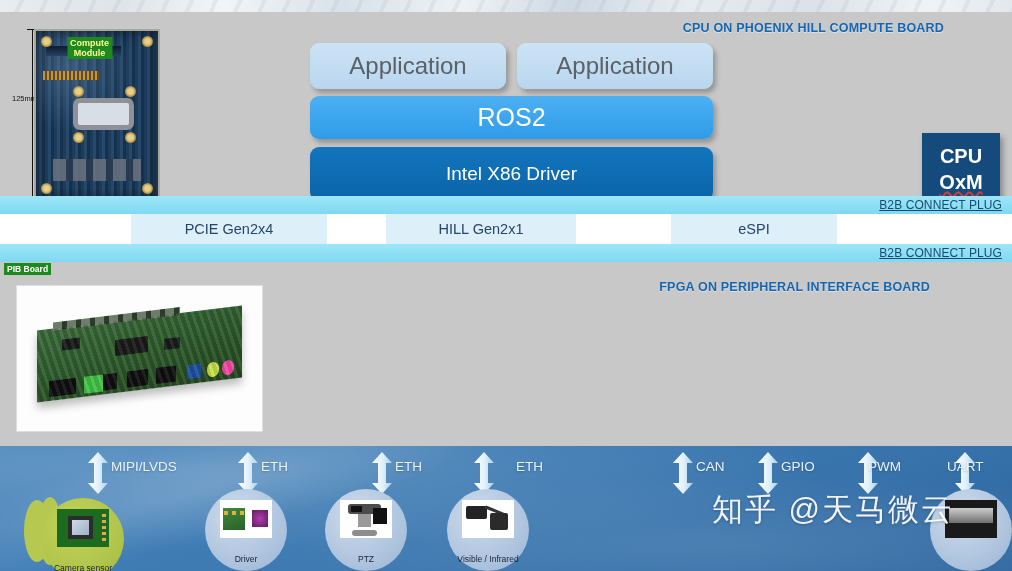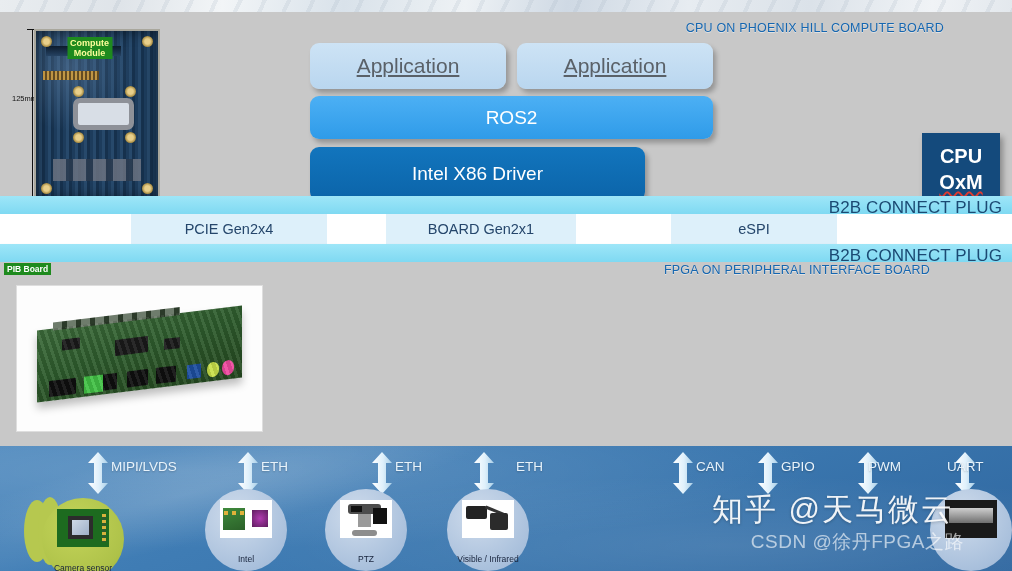--- a/index.html
+++ b/index.html
@@ -22,21 +22,21 @@
     content:"";position:absolute;left:0;top:0;right:0;bottom:0;
     background:repeating-linear-gradient(115deg,rgba(255,255,255,0) 0 18px,rgba(160,175,190,.18) 18px 22px);
   }
 
   
   .cpu-panel{
     position:absolute;left:0;top:12px;width:1012px;height:183px;
     background:#c8c8c8;
   }
   .panel-title{
-    position:absolute;font-weight:normal;color:#1566b0;letter-spacing:.2px;
+    position:absolute;font-weight:bold;color:#1566b0;letter-spacing:.2px;
     font-size:12.5px;white-space:nowrap;
     text-shadow:0 1px 0 rgba(255,255,255,.45);
   }
   #cpu-title{right:68px;top:9px;}
 
   
   .cm-wrap{position:absolute;left:22px;top:14px;width:135px;height:175px;}
   .cm-photo{
     position:absolute;left:12px;top:3px;width:122px;height:168px;
     background:
@@ -80,28 +80,28 @@
   .dim-text{
     position:absolute;left:-10px;top:68px;width:22px;font-size:7.5px;color:#111;
     line-height:9px;font-family:"Liberation Sans",sans-serif;
   }
 
   
   .box{
     position:absolute;border-radius:9px;display:flex;align-items:center;justify-content:center;
     box-shadow:3px 4px 5px rgba(0,0,0,.26);
   }
-  .box-app{background:linear-gradient(180deg,#cde3f5,#b9d6ef);color:#5a6168;font-size:21px;text-decoration:underline;}
-  .box-ros{background:linear-gradient(180deg,#4cb0f4,#2f9be9);color:#ffffff;font-size:19px;}
+  .box-app{background:linear-gradient(180deg,#cde3f5,#b9d6ef);color:#5a6168;font-size:24px;}
+  .box-ros{background:linear-gradient(180deg,#4cb0f4,#2f9be9);color:#ffffff;font-size:25px;}
   .box-drv{background:linear-gradient(180deg,#1275bd,#0b64a9);color:#ffffff;font-size:19px;}
 
   #app1{left:310px;top:31px;width:196px;height:46px;}
   #app2{left:517px;top:31px;width:196px;height:46px;}
   #ros2{left:310px;top:84px;width:403px;height:43px;}
-  #drv{left:310px;top:135px;width:335px;height:54px;}
+  #drv{left:310px;top:135px;width:403px;height:54px;}
 
   
   .tag{
     position:absolute;background:#144a7c;color:#fff;font-weight:bold;
     display:flex;flex-direction:column;align-items:center;justify-content:center;
     box-shadow:3px 4px 6px rgba(0,0,0,.32);font-size:20px;line-height:26px;
   }
   #cpu-tag{right:12px;top:121px;width:78px;height:72px;}
   .misspell{
     text-decoration:underline;
@@ -110,38 +110,38 @@
     text-underline-offset:2px;
   }
 
   
   .b2b{
     position:absolute;left:0;width:1012px;height:18px;
     background:linear-gradient(180deg,#9ee6f8,#7fd9f2);
     box-shadow:0 2px 3px rgba(0,0,0,.20);
   }
   .b2b span{
-    position:absolute;right:10px;top:2px;font-size:17px;color:#1b4a73;
+    position:absolute;right:10px;top:2px;font-size:12px;color:#1b4a73;
     letter-spacing:.1px;
     text-decoration:underline;
   }
   #b2b-top{top:196px;}
   #b2b-bot{top:244px;}
 
   
   .bus-band{position:absolute;left:0;top:214px;width:1012px;height:30px;background:#ffffff;}
   .bus-seg{
     position:absolute;top:0;height:30px;background:#ddf0fa;
     display:flex;align-items:center;justify-content:center;
     font-size:14.5px;color:#25466b;
   }
 
   
   .fpga-panel{position:absolute;left:0;top:262px;width:1012px;height:184px;background:#c8c8c8;}
-  #fpga-title{right:82px;top:1px;}
+  #fpga-title{right:82px;top:18px;}
   .pib-label{
     position:absolute;left:4px;top:1px;background:#1e8a1e;color:#ffffff;
     font-weight:bold;font-size:8.5px;padding:1px 3px;z-index:3;
   }
   .pib-photo{
     position:absolute;left:16px;top:23px;width:245px;height:145px;
     background:#fdfdfd;border:1px solid #dedede;overflow:hidden;
   }
   .pcb{
     position:absolute;left:20px;top:32px;width:205px;height:72px;
@@ -293,21 +293,21 @@
 
   <div class="b2b" id="b2b-top">
     <span>B2B CONNECT PLUG</span>
   </div>
 
   <div class="bus-band" id="bus-band">
       <div class="bus-seg" style="left: 131px; width: 196px;">
         <span>PCIE Gen2x4</span>
       </div>
       <div class="bus-seg" style="left: 386px; width: 190px;">
-        <span>BOARD Gen2x1</span>
+        <span>HILL Gen2x1</span>
       </div>
       <div class="bus-seg" style="left: 671px; width: 166px;">
         <span>eSPI</span>
       </div>
     </div>
 
   <div class="b2b" id="b2b-bot">
     <span>B2B CONNECT PLUG</span>
   </div>
 
@@ -452,21 +452,21 @@
         </div>
         <div class="cap">Camera sensor</div>
       </div>
       <div class="dev" style="left: 205px; top: 43px;">
         <div class="thumb">
           <div class="t-rad">
             <div class="b1"></div>
             <div class="b2"></div>
           </div>
         </div>
-        <div class="cap">Intel</div>
+        <div class="cap">Driver</div>
       </div>
       <div class="dev" style="left: 447px; top: 43px;">
         <div class="thumb">
           <div class="t-vi">
             <div class="camA"></div>
             <div class="wire"></div>
             <div class="camB"></div>
           </div>
         </div>
         <div class="cap">Visible / Infrared</div>
@@ -483,15 +483,14 @@
         <div class="cap">PTZ</div>
       </div>
       <div class="dev" style="left: 930px; top: 43px;">
         <div class="thumb">
           <div class="t-far"></div>
         </div>
       </div>
     </div>
 
   <div class="wm" id="wm-zhihu">知乎 @天马微云</div>
-  <div class="wm" id="wm-csdn">CSDN @徐丹FPGA之路</div>
 
 </div>
 
 </body></html>

